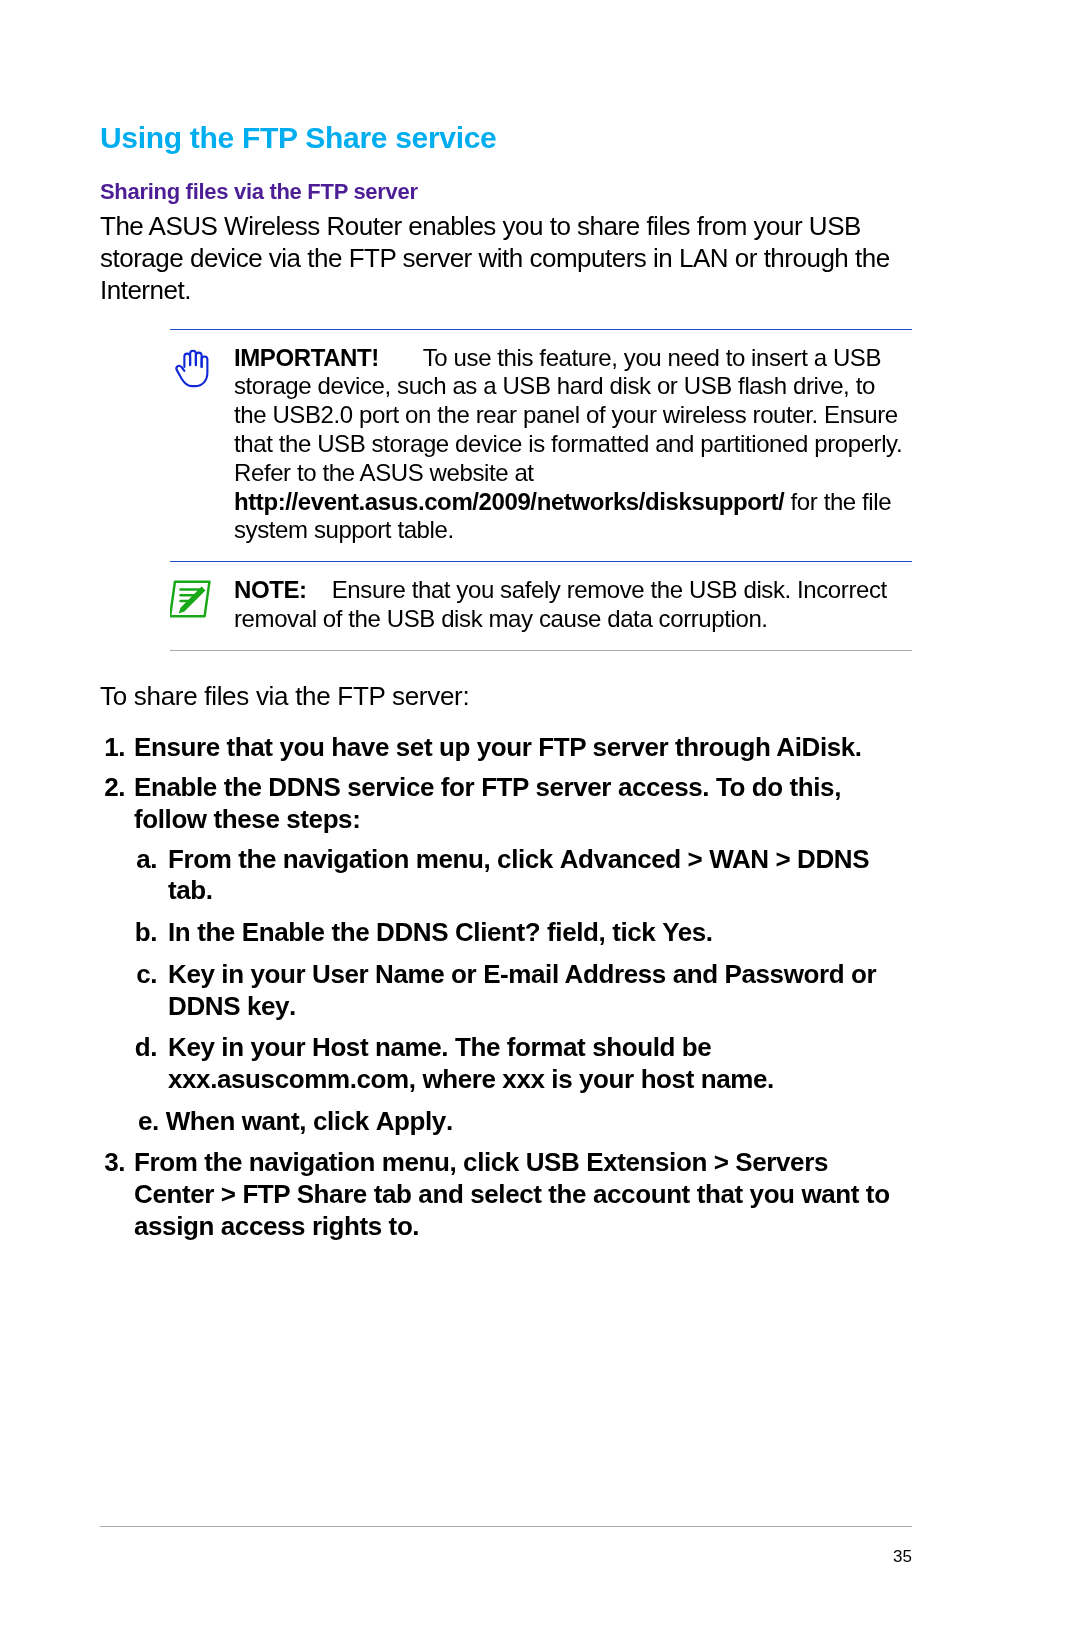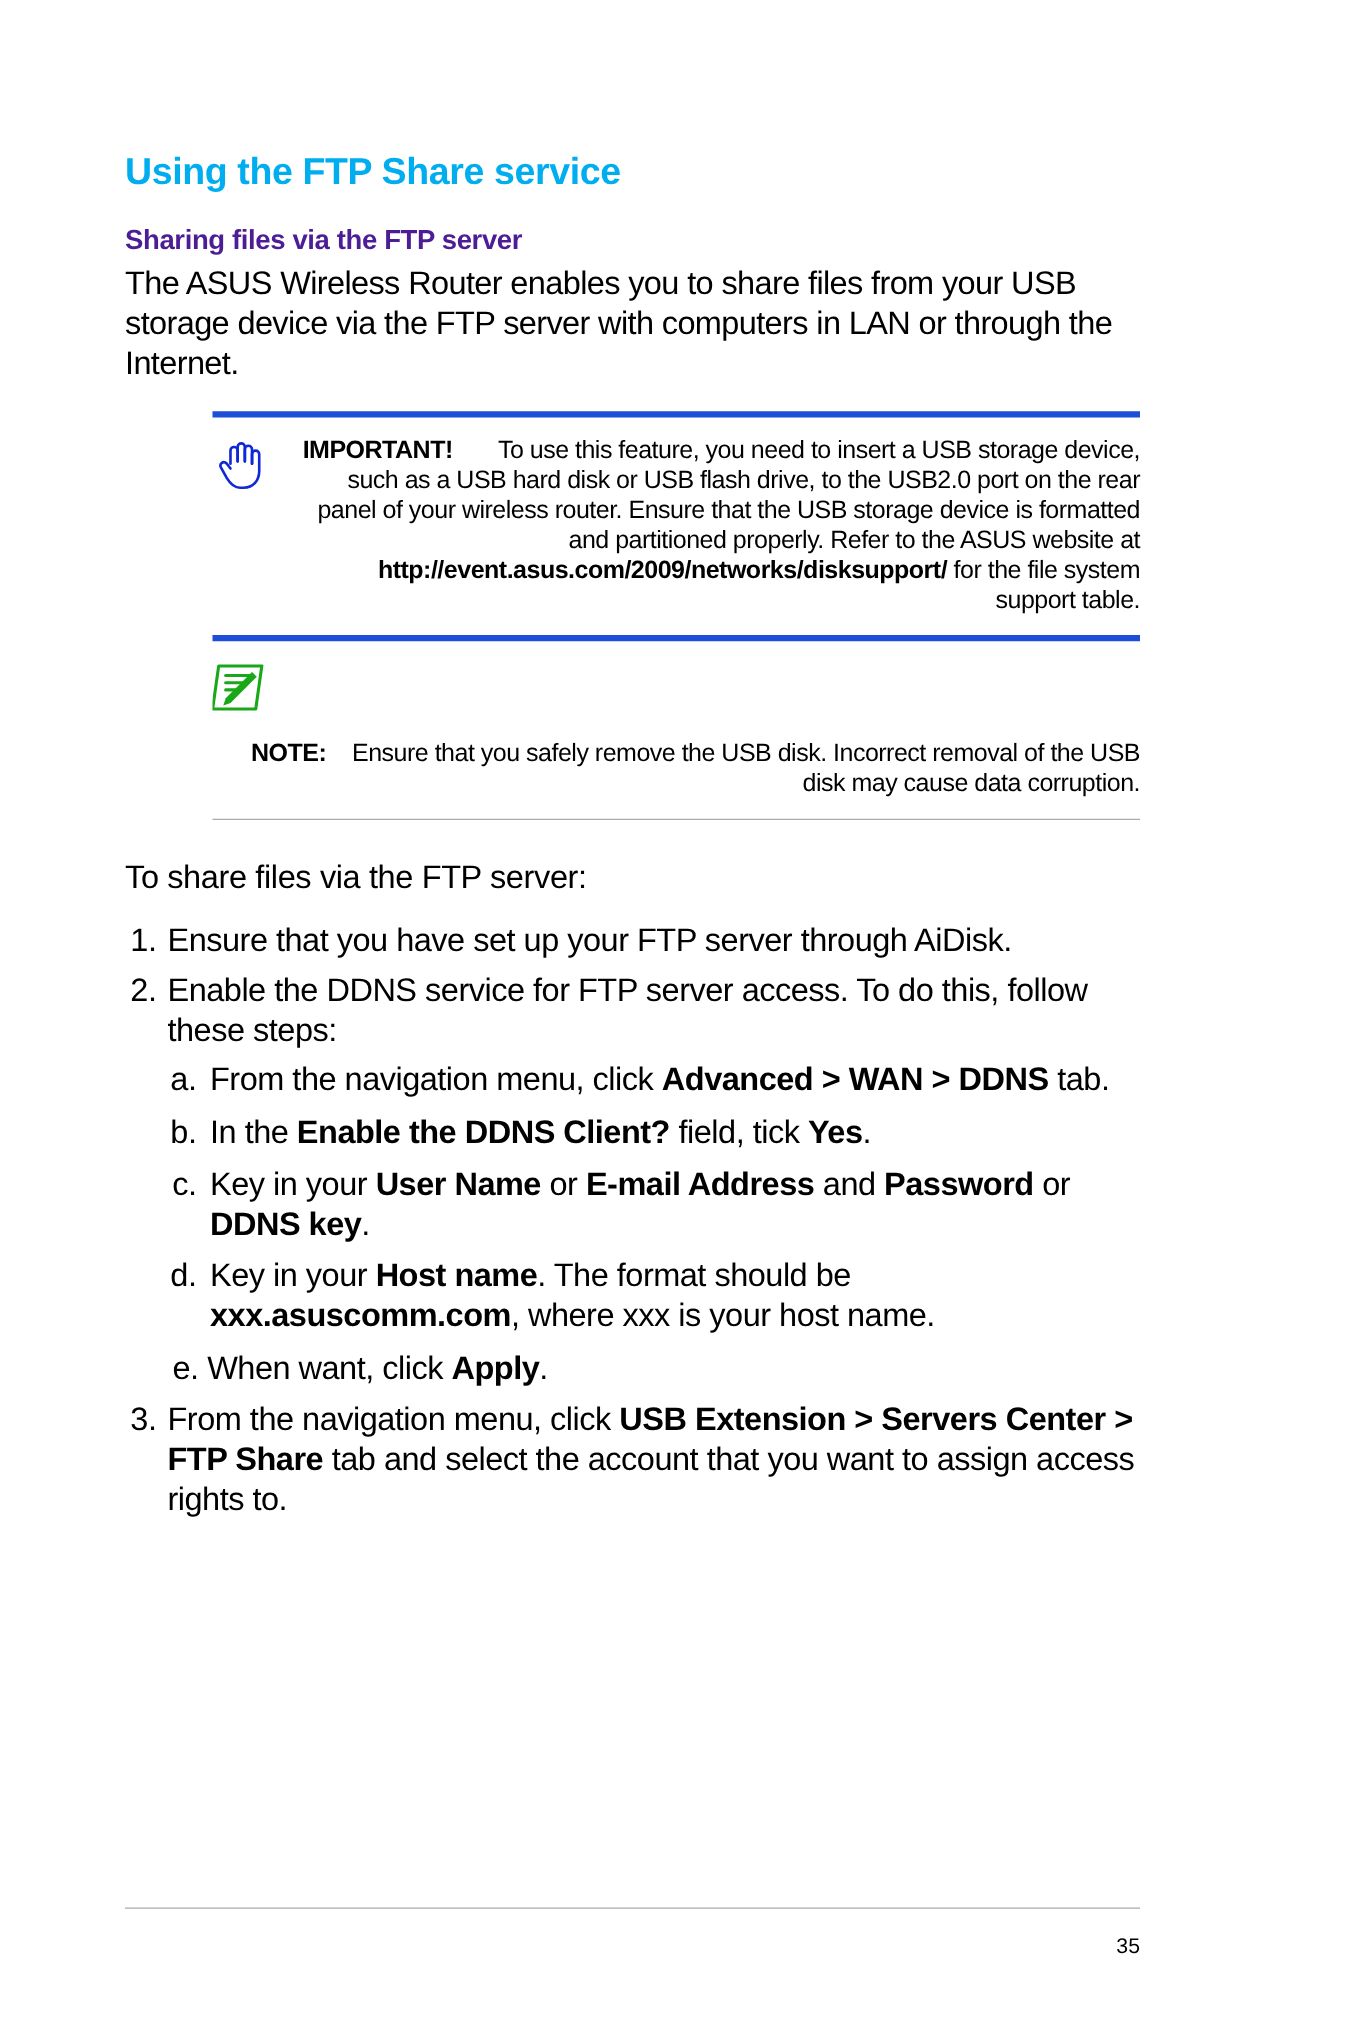--- a/index.html
+++ b/index.html
@@ -36,46 +36,46 @@
     font-size: 22px;
     font-weight: 700;
     margin: 0 0 6px 0;
     letter-spacing: -0.3px;
   }
   p.intro {
     margin: 0 0 22px 0;
     letter-spacing: -0.5px;
   }
   .callout {
-    border-top: 5px solid #1d4ed8;
+    border-top: 1px solid #1d4ed8;
     padding: 14px 0 16px 0;
     margin-left: 70px;
     display: flex;
     gap: 18px;
-    font-size: 20px;
+    font-size: 24px;
     line-height: 1.2;
     letter-spacing: -0.4px;
-    text-align: right;
   }
   .callout:last-of-type { border-bottom: 1px solid #aaa; }
   .callout .icon {
     flex: 0 0 46px;
     height: 46px;
   }
   .callout .text { flex: 1; }
   .callout .text b { font-weight: 700; }
   .instructions-title {
     font-weight: 400;
     margin: 30px 0 20px 0;
     font-size: 26px;
   }
   ol.steps {
     margin: 0;
     padding-left: 32px;
     letter-spacing: -0.4px;
+    font-weight: bold;
   }
   ol.steps > li {
     padding-left: 2px;
     margin-bottom: 8px;
   }
   ol.substeps {
     list-style-type: lower-alpha;
     padding-left: 30px;
     margin-top: 8px;
   }
@@ -115,21 +115,21 @@
           </g>
         </svg>
       </div>
       <div class="text">
         <b><span>IMPORTANT</span>!</b>&nbsp;&nbsp;&nbsp;&nbsp;&nbsp;&nbsp;&nbsp;<span>To use this feature, you need to insert a USB storage device, such as a USB hard disk or USB  flash drive, to the USB2.0 port on the rear panel of your wireless router. Ensure that the USB storage device is formatted and partitioned properly. Refer to the ASUS website at</span>
         <br>
         <b><span>http://event.asus.com/2009/networks/disksupport/</span></b> <span>for the file system support table.</span>
       </div>
     </div>
 
-    <div class="callout" style="border-bottom:1px solid #aaa;flex-direction:column;">
+    <div class="callout" style="border-bottom:1px solid #aaa;">
       <div class="icon">
         <svg viewBox="0 0 48 48" width="46" height="46">
           <g fill="none" stroke="#18a818" stroke-width="2.6" stroke-linejoin="round" stroke-linecap="round">
             <rect x="6" y="6" width="36" height="36" transform="skewX(-8)"></rect>
             <path d="M12 36 L34 14 L38 18 L16 40 L10 42 Z" fill="#18a818" stroke="none" transform="translate(-1,-3)"></path>
             <line x1="11" y1="14" x2="31" y2="14"></line>
             <line x1="11" y1="20" x2="27" y2="20"></line>
             <line x1="11" y1="26" x2="21" y2="26"></line>
           </g>
         </svg>

